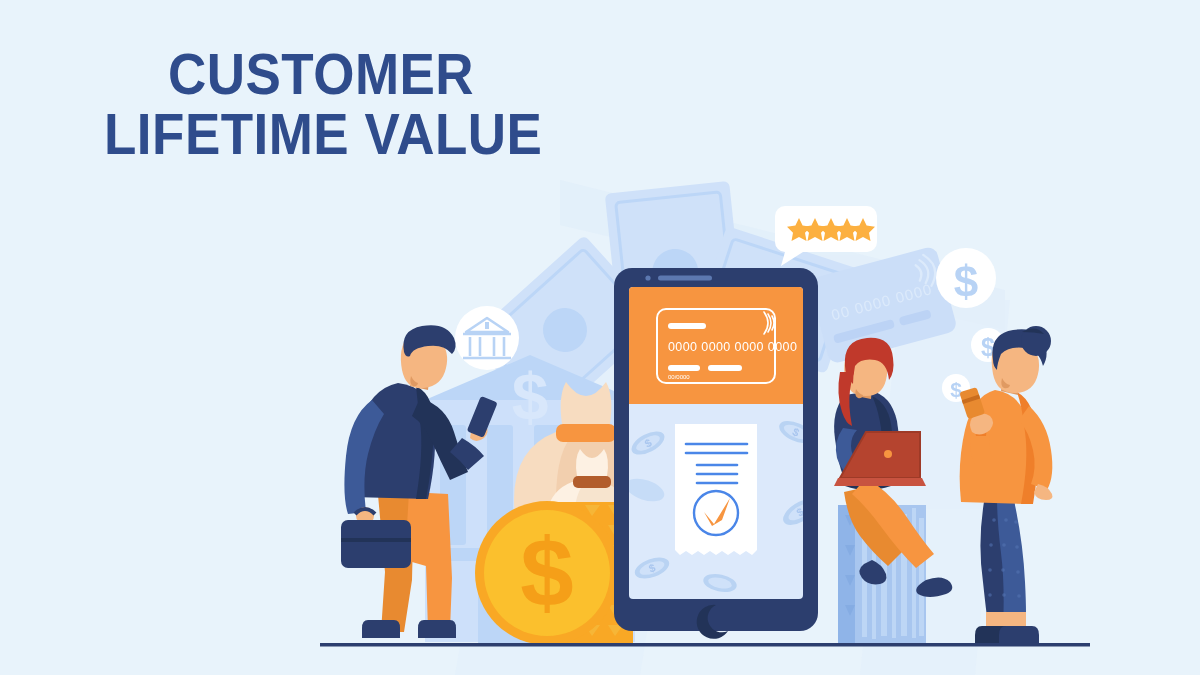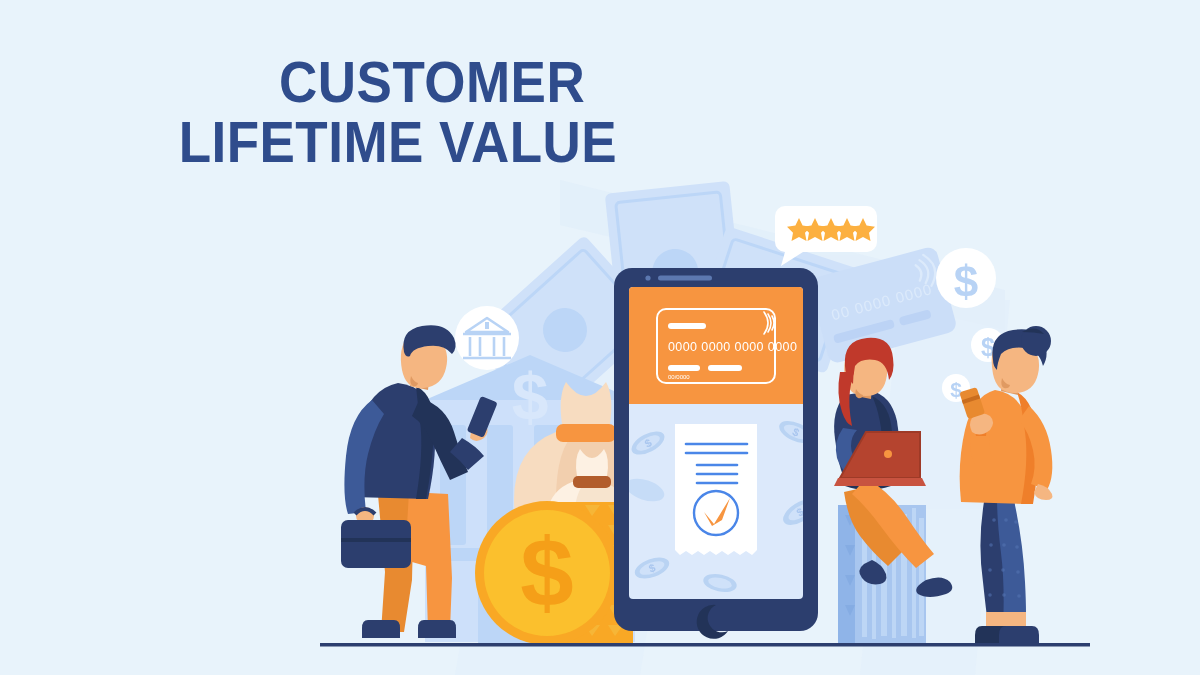--- a/index.html
+++ b/index.html
@@ -13,24 +13,23 @@
     width:1200px;
     height:675px;
     overflow:hidden;
     background:#e8f3fb;
   }
   #stage svg{display:block;width:1200px;height:675px;}
 
   .title-block{
     position:absolute;
     left:96px;
-    top:52px;
+    top:44px;
     width:640px;
     pointer-events:none;
-    text-align:center;
   }
   .title-line{
     font-family:"Liberation Sans", sans-serif;
     font-weight:700;
     font-size:57px;
     line-height:1.06;
     letter-spacing:0.5px;
     color:#2f4c8c;
     text-transform:uppercase;
     transform:scaleX(0.93);

